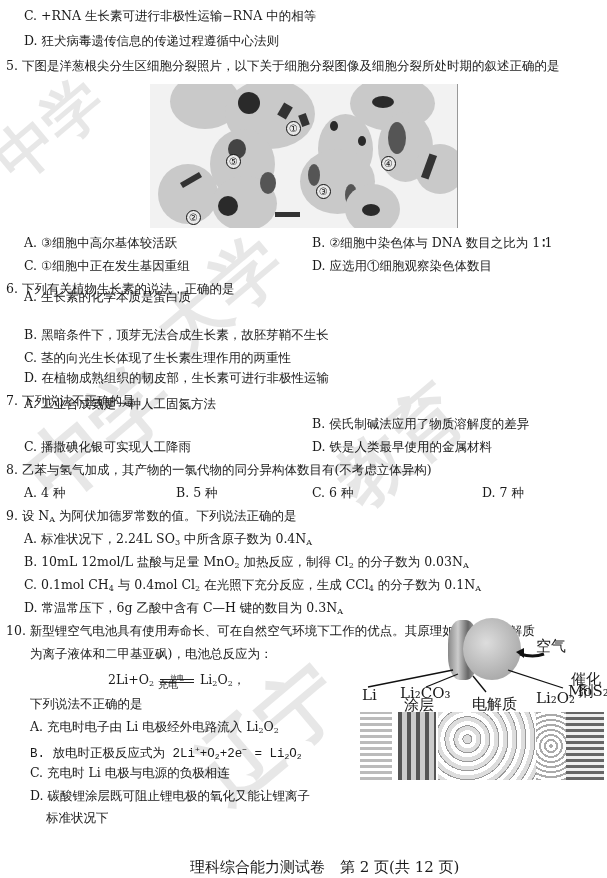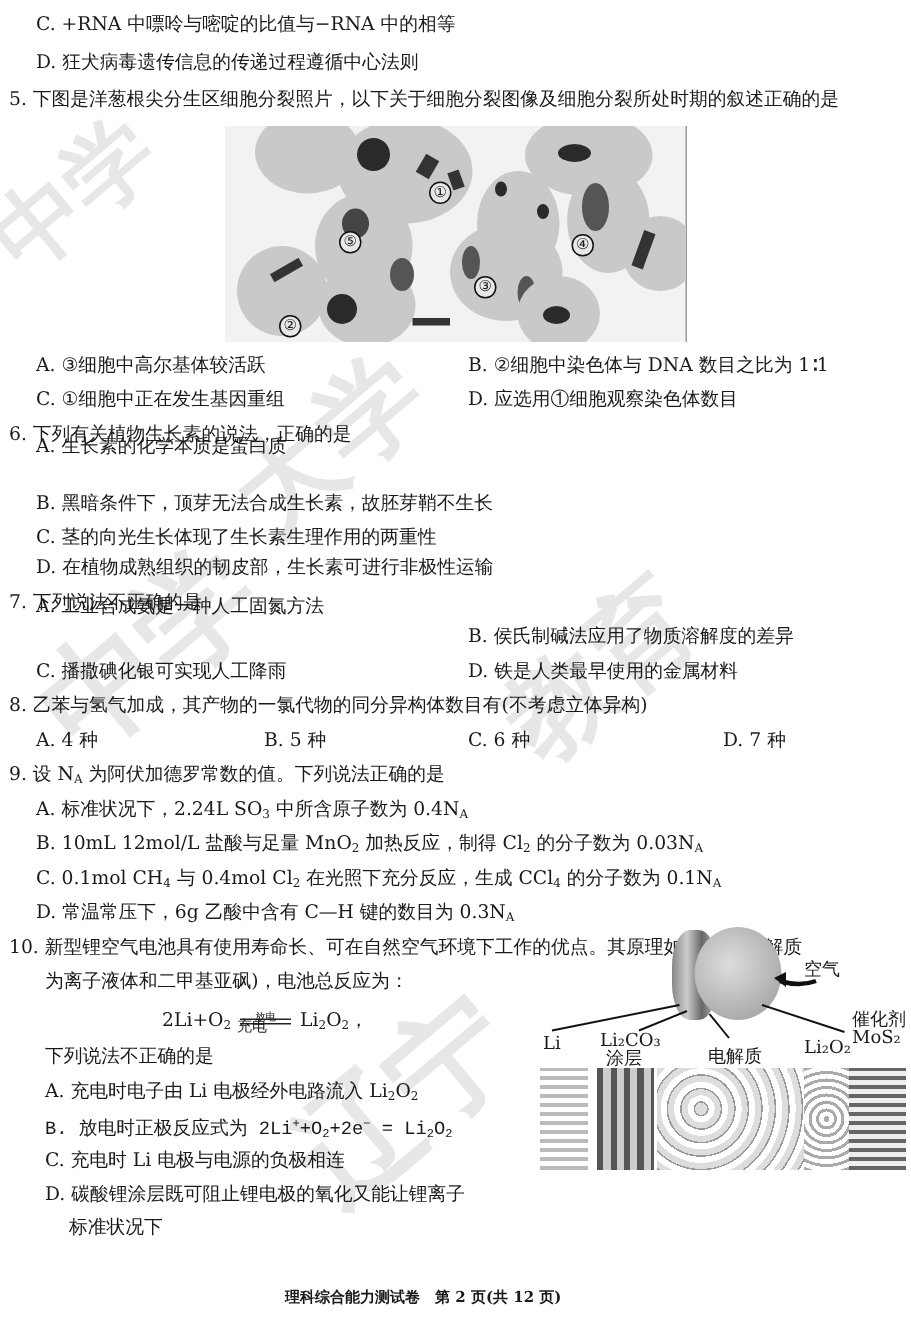--- a/index.html
+++ b/index.html
@@ -11,38 +11,38 @@
   .opt2 { left: 312px; }
   sub { font-size: 8px; vertical-align: -2px; }
   sup { font-size: 8px; vertical-align: 5px; }
   .watermark { position: absolute; color: rgba(120,120,120,0.18); font-family: "DejaVu Sans", sans-serif; font-weight: bold; font-size: 60px; transform: rotate(-40deg); pointer-events: none; white-space: nowrap; }
   .micro { position: absolute; left: 150px; top: 84px; width: 308px; height: 144px; background: #f2f2f2; border-right: 1px solid #999; overflow: hidden; }
   .cell { position: absolute; border-radius: 50%; background: #c9c9c9; }
   .nucleus { position: absolute; border-radius: 50%; background: #2a2a2a; }
   .chrom { position: absolute; background: #333; }
   .circ-label { position: absolute; width: 15px; height: 15px; border: 1px solid #111; border-radius: 50%; background: #e8e8e8; font-size: 10px; line-height: 13px; text-align: center; font-family: "DejaVu Sans", sans-serif; }
   .battery { position: absolute; left: 348px; top: 640px; width: 256px; height: 140px; }
-  .bat-label { position: absolute; font-size: 12px; text-align: center; line-height: 12px; }
-  .footer { position: absolute; top: 858px; left: 190px; font-size: 10px; font-weight: bold; }
+  .bat-label { position: absolute; font-size: 15px; text-align: center; line-height: 12px; }
+  .footer { position: absolute; top: 858px; left: 190px; font-size: 15px; }
   .arrow-eq { display: inline-block; position: relative; width: 38px; height: 14px; vertical-align: middle; }
   .arrow-eq .top { position: absolute; top: -4px; left: 0; width: 100%; text-align: center; font-size: 7px; }
   .arrow-eq .bot { position: absolute; bottom: -5px; left: 0; width: 100%; text-align: left; font-size: 10px; }
   .arrow-eq .ln1 { position: absolute; top: 5px; left: 2px; right: 2px; height: 1px; background: #222; }
   .arrow-eq .ln2 { position: absolute; top: 8px; left: 2px; right: 2px; height: 1px; background: #222; }
 </style>
 </head>
 <body>
 
 <div class="watermark" style="left:-10px;top:90px;">中学</div>
 <div class="watermark" style="left:150px;top:250px;font-size:70px;">大学</div>
 <div class="watermark" style="left:20px;top:380px;font-size:80px;">中学</div>
 <div class="watermark" style="left:330px;top:400px;font-size:70px;">教育</div>
 <div class="watermark" style="left:190px;top:680px;font-size:80px;">辽宁</div>
 
-<div class="line opt" style="top:8px;">C. +RNA 中嘌呤与嘧啶的比值与−RNA 中的相等</div>
+<div class="line opt" style="top:8px;">C. +RNA 生长素可进行非极性运输−RNA 中的相等</div>
 <div class="line opt" style="top:33px;">D. 狂犬病毒遗传信息的传递过程遵循中心法则</div>
 
 <div class="line q" style="top:58px;">5. 下图是洋葱根尖分生区细胞分裂照片，以下关于细胞分裂图像及细胞分裂所处时期的叙述正确的是</div>
 
 <div class="micro">
   <div class="cell" style="left:20px;top:-10px;width:70px;height:55px;"></div>
   <div class="cell" style="left:75px;top:-5px;width:90px;height:70px;"></div>
   <div class="nucleus" style="left:88px;top:8px;width:22px;height:22px;"></div>
   <div class="cell" style="left:200px;top:-8px;width:85px;height:55px;"></div>
   <div class="nucleus" style="left:222px;top:12px;width:22px;height:12px;"></div>

